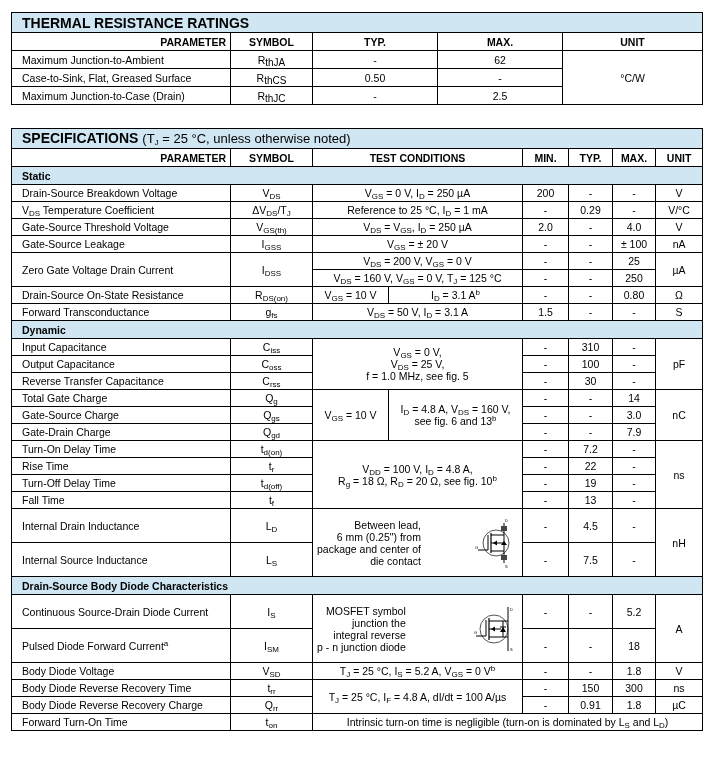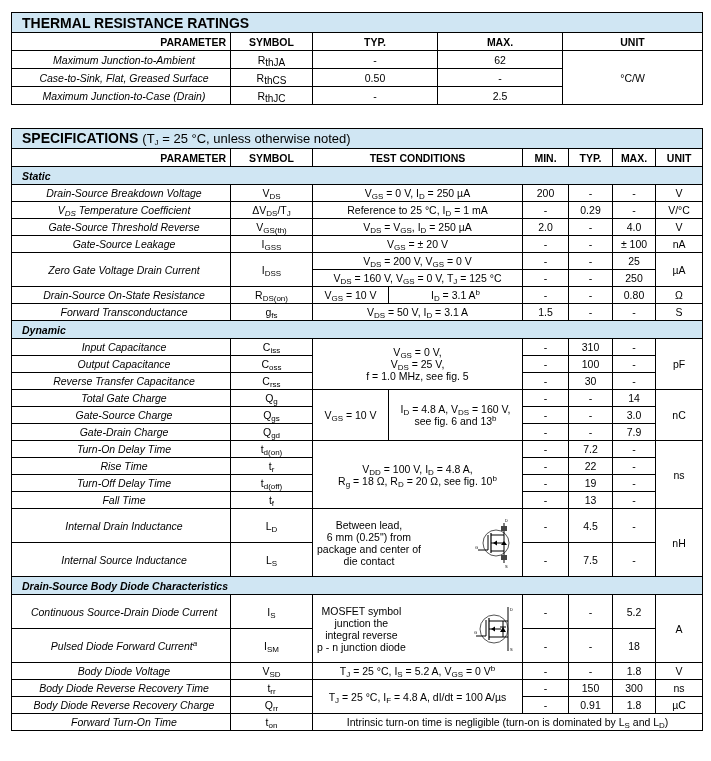--- a/index.html
+++ b/index.html
@@ -4,24 +4,24 @@
 <style>
   * { box-sizing: border-box; }
   html, body { margin: 0; padding: 0; background: #ffffff; }
   body { width: 711px; height: 761px; position: relative; font-family: "Liberation Sans", sans-serif; color: #000; overflow: hidden; }
   table { border-collapse: collapse; position: absolute; left: 11px; table-layout: fixed; }
   td, th { border: 1px solid #000; font-size: 10.5px; padding: 0 4px; line-height: 12px; vertical-align: middle; font-weight: normal; }
   .hdr-title { background: #d0e6f3; font-weight: bold; font-size: 14px; height: 20px; padding-left: 10px; text-align: left; border-left: 1px solid #000; border-right: 1px solid #000; }
   .hdr-title .sub { font-weight: normal; font-size: 13px; }
   .colhdr td { font-weight: bold; font-size: 10.5px; height: 18px; text-align: center; }
   .colhdr td.left { text-align: right; padding-left: 10px; }
-  .section td { background: #d0e6f3; font-weight: bold; height: 18px; padding-left: 10px; font-style: italic; }
-  td.p { text-align: center; padding-left: 10px; font-style: italic; }
+  .section td { background: #d0e6f3; font-weight: bold; height: 18px; padding-left: 10px; }
+  td.p { text-align: left; padding-left: 10px; }
   td.c { text-align: center; }
-  td.tl { text-align: center; }
+  td.tl { text-align: right; }
   tr.r td { height: 18px; }
   tr.r2 td { height: 17px; }
   tr.tall td { height: 34px; }
   .sym sub { font-size: 10px; vertical-align: -2px; line-height: 0; }
   sub { font-size: 8px; vertical-align: -2px; line-height: 0; }
   sup { font-size: 8px; vertical-align: 4px; line-height: 0; }
   .mos { display: inline-block; vertical-align: middle; }
   .celltxt { display: inline-block; vertical-align: middle; }
   .flexcell { display: flex; align-items: center; justify-content: space-between; }
 </style>
@@ -112,21 +112,21 @@
   <tr class="r2">
     <td class="p"><span>V</span><sub>DS</sub><span> Temperature Coefficient</span></td>
     <td class="c"><span>ΔV</span><sub>DS</sub><span>/T</span><sub>J</sub></td>
     <td class="c" colspan="2"><span>Reference to 25 °C, I</span><sub>D</sub><span> = 1 mA</span></td>
     <td class="c">-</td>
     <td class="c">0.29</td>
     <td class="c">-</td>
     <td class="c">V/°C</td>
   </tr>
   <tr class="r2">
-    <td class="p">Gate-Source Threshold Reverse</td>
+    <td class="p">Gate-Source Threshold Voltage</td>
     <td class="c"><span>V</span><sub>GS(th)</sub></td>
     <td class="c" colspan="2">V<sub>DS</sub> = V<sub>GS</sub>, I<sub>D</sub> = 250 µA</td>
     <td class="c">2.0</td>
     <td class="c">-</td>
     <td class="c">4.0</td>
     <td class="c">V</td>
   </tr>
   <tr class="r2">
     <td class="p">Gate-Source Leakage</td>
     <td class="c"><span>I</span><sub>GSS</sub></td>

